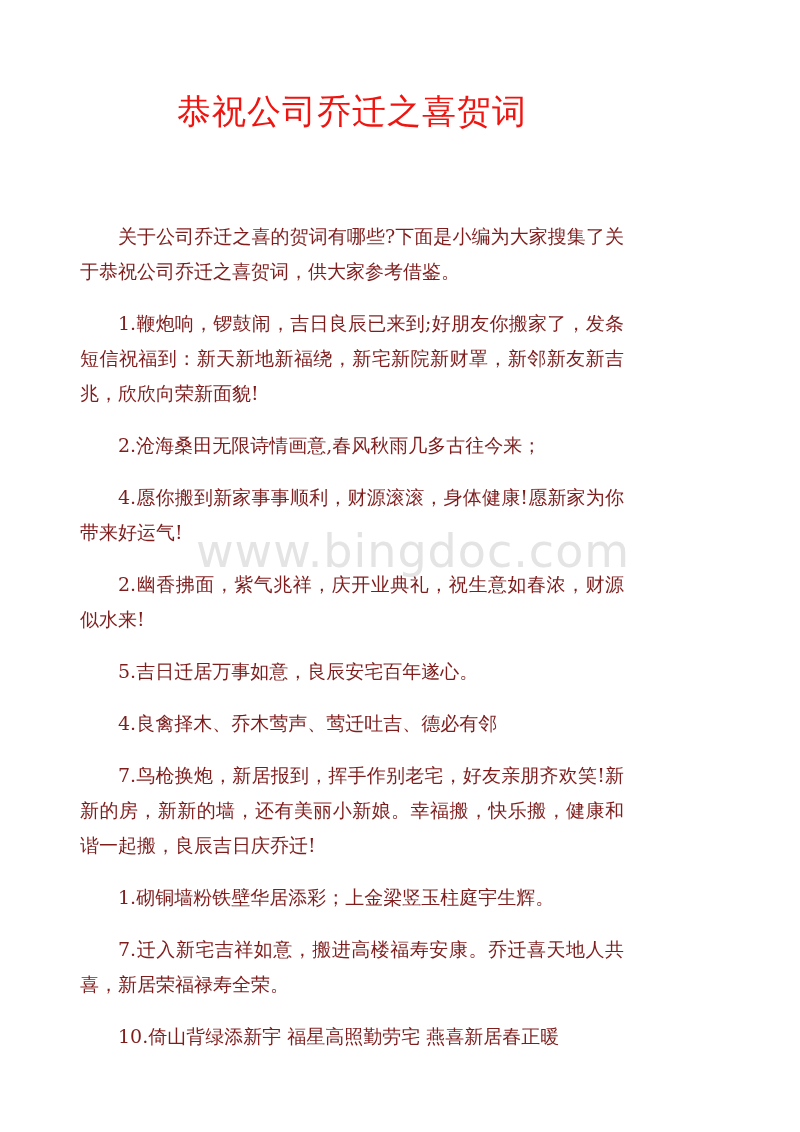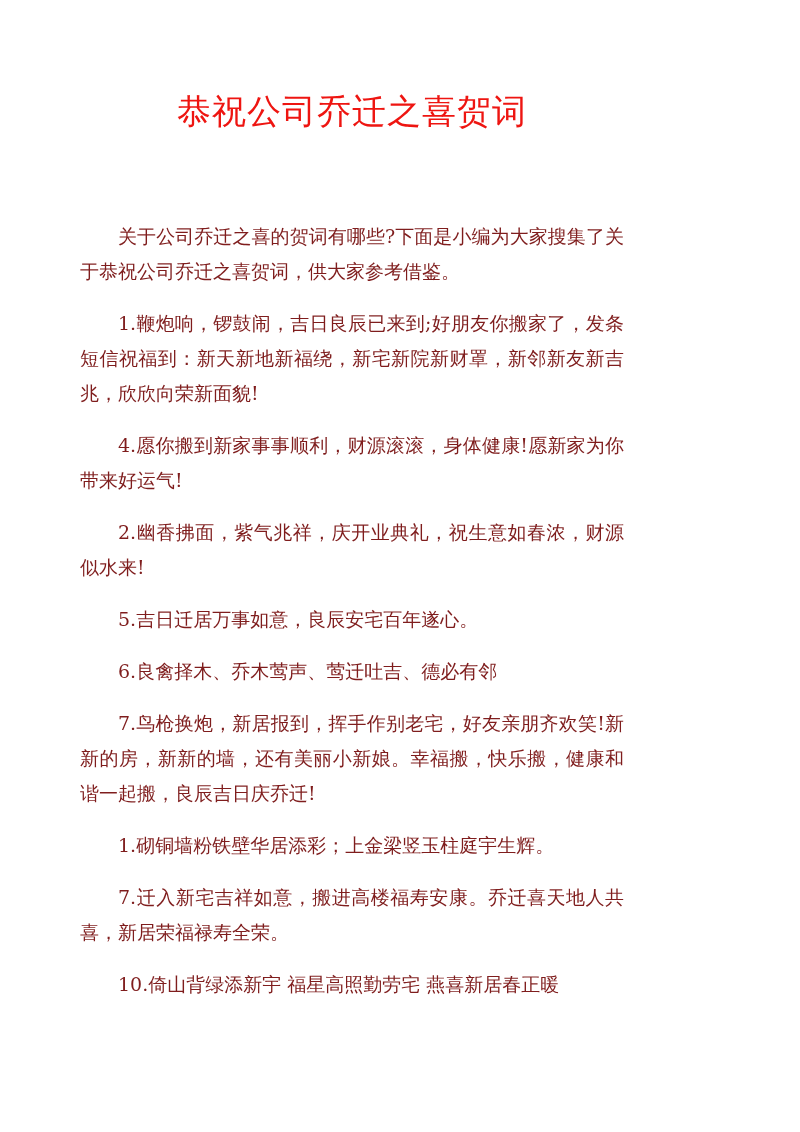--- a/index.html
+++ b/index.html
@@ -53,35 +53,37 @@
     user-select: none;
   }
 </style>
 </head>
 <body>
 
 <div class="page">
 
   <h1 class="doc-title">恭祝公司乔迁之喜贺词</h1>
 
+  <div class="watermark">www.bingdoc.com</div>
 
   <div class="content">
 
     <p class="para">关于公司乔迁之喜的贺词有哪些?下面是小编为大家搜集了关于恭祝公司乔迁之喜贺词，供大家参考借鉴。</p>
 
     <p class="para">1.鞭炮响，锣鼓闹，吉日良辰已来到;好朋友你搬家了，发条短信祝福到：新天新地新福绕，新宅新院新财罩，新邻新友新吉兆，欣欣向荣新面貌!</p>
 
+    <p class="para">2.沧海桑田无限诗情画意,春风秋雨几多古往今来；</p>
 
     <p class="para">4.愿你搬到新家事事顺利，财源滚滚，身体健康!愿新家为你带来好运气!</p>
 
     <p class="para">2.幽香拂面，紫气兆祥，庆开业典礼，祝生意如春浓，财源似水来!</p>
 
     <p class="para">5.吉日迁居万事如意，良辰安宅百年遂心。</p>
 
-    <p class="para">6.良禽择木、乔木莺声、莺迁吐吉、德必有邻</p>
+    <p class="para">4.良禽择木、乔木莺声、莺迁吐吉、德必有邻</p>
 
     <p class="para">7.鸟枪换炮，新居报到，挥手作别老宅，好友亲朋齐欢笑!新新的房，新新的墙，还有美丽小新娘。幸福搬，快乐搬，健康和谐一起搬，良辰吉日庆乔迁!</p>
 
     <p class="para">1.砌铜墙粉铁壁华居添彩；上金梁竖玉柱庭宇生辉。</p>
 
     <p class="para">7.迁入新宅吉祥如意，搬进高楼福寿安康。乔迁喜天地人共喜，新居荣福禄寿全荣。</p>
 
     <p class="para">10.倚山背绿添新宇 福星高照勤劳宅 燕喜新居春正暖</p>
 
   </div>

